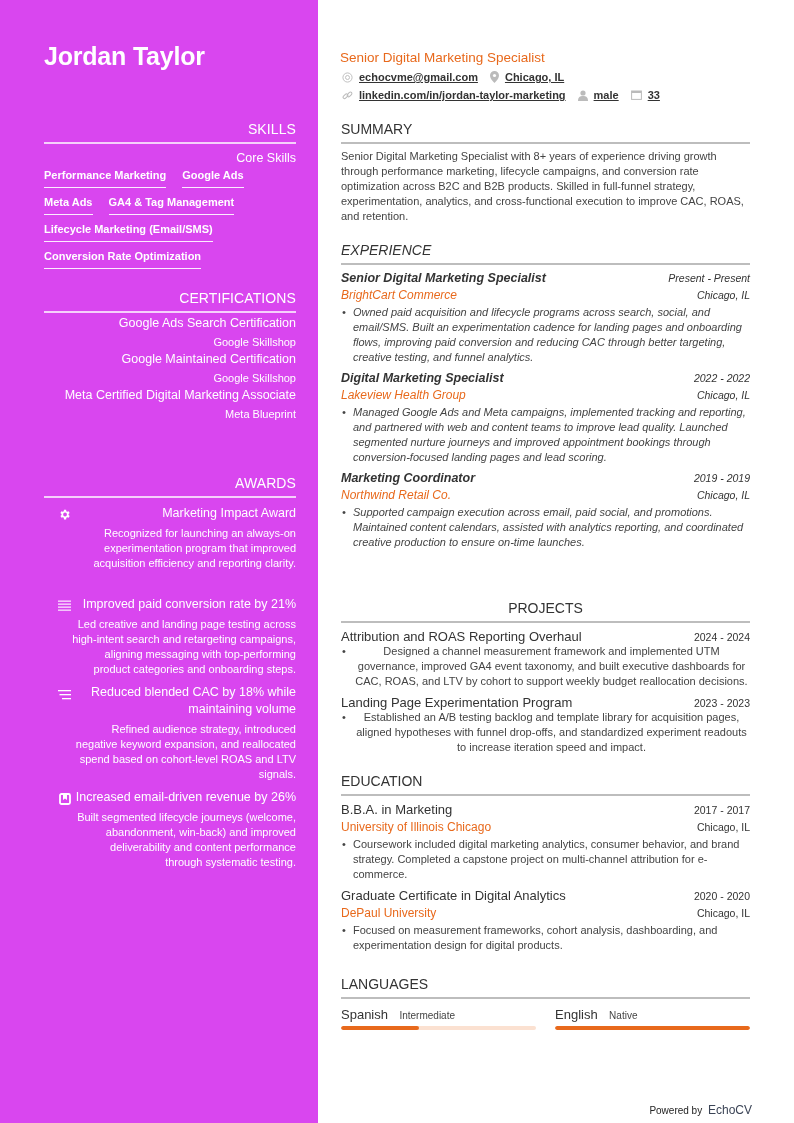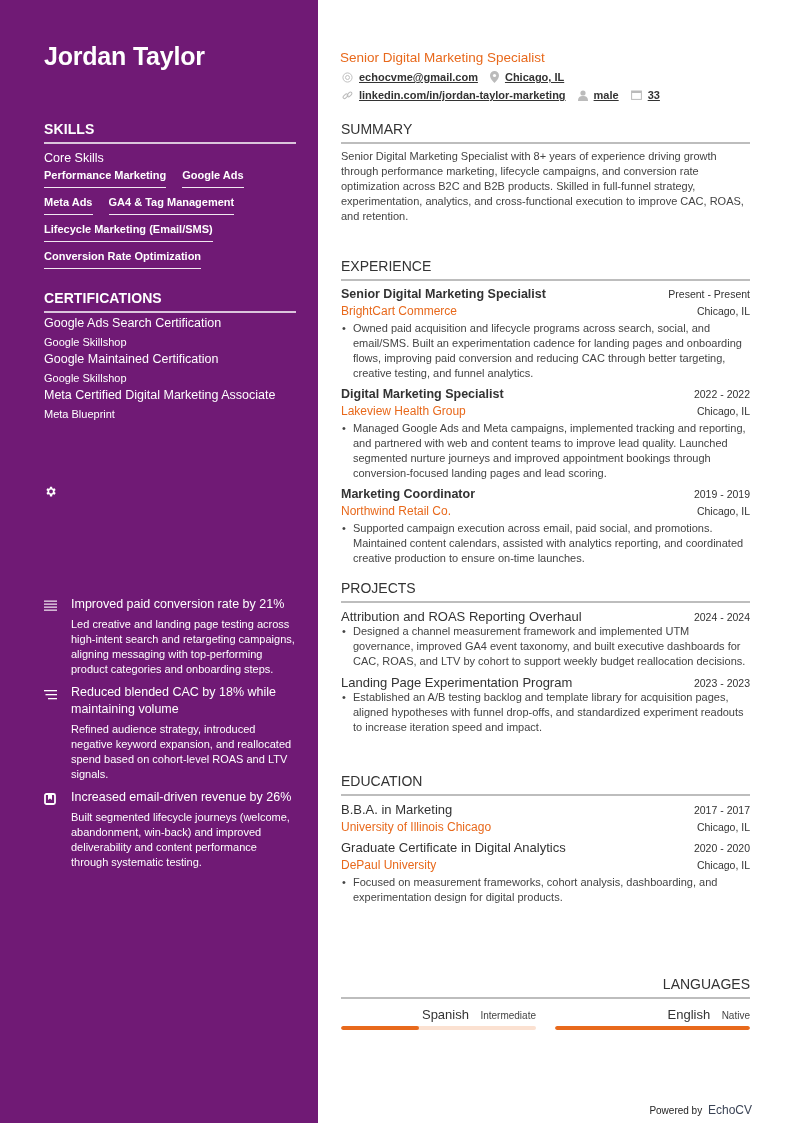--- a/index.html
+++ b/index.html
@@ -1,26 +1,26 @@
 <!DOCTYPE html>
 <html><head>
   <meta charset="utf-8">
   <style>
     * { box-sizing: border-box; margin: 0; padding: 0; }
     html, body { width: 794px; height: 1123px; background: #ffffff; overflow: hidden; }
     body { font-family: "Liberation Sans", "DejaVu Sans", sans-serif; color: #333; position: relative; }
 
     .sidebar {
       position: absolute; left: 0; top: 0; width: 318px; height: 1123px;
-      background: #701a75; color: #ffffff; padding: 0 22px 0 44px;
+      background: #d946ef; color: #ffffff; padding: 0 22px 0 44px; text-align: right;
     }
     .name { position: absolute; left: 44px; top: 42px; font-size: 25px; font-weight: 700; letter-spacing: -0.2px; color: #fff; }
 
     .side-section { position: absolute; left: 44px; width: 252px; }
-    .side-title { font-size: 14px; font-weight: 700; letter-spacing: 0.1px; padding-bottom: 5px; border-bottom: 2px solid rgba(255,255,255,0.75); }
+    .side-title { font-size: 14px; font-weight: 400; letter-spacing: 0.1px; padding-bottom: 5px; border-bottom: 2px solid rgba(255,255,255,0.75); }
 
     .skills-sub { font-size: 12.5px; margin-top: 7px; }
     .skill-tags { display: flex; flex-wrap: wrap; margin-top: 4px; }
     .skill-tag { font-size: 11px; font-weight: 700; padding-bottom: 5px; border-bottom: 1px solid rgba(255,255,255,0.9); margin-right: 16px; margin-bottom: 8px; line-height: 13px; }
 
     .cert-item { margin-top: 2px; }
     .cert-name { font-size: 12.5px; line-height: 17px; }
     .cert-issuer { font-size: 11px; margin-top: 3px; line-height: 14px; }
 
     .icon-item { display: flex; margin-top: 7px; }
@@ -86,25 +86,30 @@
       <div class="cert-name">Google Maintained Certification</div>
       <div class="cert-issuer">Google Skillshop</div>
     </div>
     <div class="cert-item">
       <div class="cert-name">Meta Certified Digital Marketing Associate</div>
       <div class="cert-issuer">Meta Blueprint</div>
     </div>
   </section>
 
   <section class="side-section" style="top:475px;">
+    <div class="side-title">AWARDS</div>
     <div class="icon-item">
       <div class="ic">
         <svg width="13" height="13" viewBox="0 0 24 24">
             <path fill="#fff" d="M19.4 13a7.5 7.5 0 0 0 0-2l2.1-1.6-2-3.5-2.5 1a7.6 7.6 0 0 0-1.7-1L15 3h-4l-.4 2.9a7.6 7.6 0 0 0-1.7 1l-2.5-1-2 3.5L6.6 11a7.5 7.5 0 0 0 0 2l-2.1 1.6 2 3.5 2.5-1a7.6 7.6 0 0 0 1.7 1L11 21h4l.4-2.9a7.6 7.6 0 0 0 1.7-1l2.5 1 2-3.5zM13 15.5a3.5 3.5 0 1 1 0-7 3.5 3.5 0 0 1 0 7z"></path>
           </svg>
+      </div>
+      <div class="body">
+        <div class="t">Marketing Impact Award</div>
+        <div class="d">Recognized for launching an always-on experimentation program that improved acquisition efficiency and reporting clarity.</div>
       </div>
     </div>
   </section>
 
   <section class="side-section" style="top:589px;">
     <div class="icon-item">
       <div class="ic">
         <svg width="13" height="12" viewBox="0 0 13 12">
             <g fill="#fff" opacity="0.85">
               <rect x="0" y="0.5" width="13" height="1.3"></rect>
@@ -192,21 +197,21 @@
       </svg>
     <span>33</span>
   </span>
 </div>
 
 <section class="sec" style="top:121px;">
   <div class="sec-title">SUMMARY</div>
   <div class="para">Senior Digital Marketing Specialist with 8+ years of experience driving growth through performance marketing, lifecycle campaigns, and conversion rate optimization across B2C and B2B products. Skilled in full-funnel strategy, experimentation, analytics, and cross-functional execution to improve CAC, ROAS, and retention.</div>
 </section>
 
-<section class="sec" style="top:258px;">
+<section class="sec" style="top:242px;font-style:italic;">
   <div class="sec-title">EXPERIENCE</div>
 
   <div class="entry">
     <div class="row">
       <span class="e-title">Senior Digital Marketing Specialist</span>
       <span class="e-date">Present - Present</span>
     </div>
     <div class="row">
       <span class="e-org">BrightCart Commerce</span>
       <span class="e-loc">Chicago, IL</span>
@@ -232,21 +237,21 @@
       <span class="e-date">2019 - 2019</span>
     </div>
     <div class="row">
       <span class="e-org">Northwind Retail Co.</span>
       <span class="e-loc">Chicago, IL</span>
     </div>
     <div class="bullets">Supported campaign execution across email, paid social, and promotions. Maintained content calendars, assisted with analytics reporting, and coordinated creative production to ensure on-time launches.</div>
   </div>
 </section>
 
-<section class="sec" style="top:580px;">
+<section class="sec" style="top:600px;text-align:center;">
   <div class="sec-title">PROJECTS</div>
 
   <div class="entry">
     <div class="row">
       <span class="e-title light">Attribution and ROAS Reporting Overhaul</span>
       <span class="e-date">2024 - 2024</span>
     </div>
     <div class="bullets" style="margin-top:0;">Designed a channel measurement framework and implemented UTM governance, improved GA4 event taxonomy, and built executive dashboards for CAC, ROAS, and LTV by cohort to support weekly budget reallocation decisions.</div>
   </div>
 
@@ -264,36 +269,37 @@
 
   <div class="entry">
     <div class="row">
       <span class="e-title light">B.B.A. in Marketing</span>
       <span class="e-date">2017 - 2017</span>
     </div>
     <div class="row">
       <span class="e-org">University of Illinois Chicago</span>
       <span class="e-loc">Chicago, IL</span>
     </div>
+    <div class="bullets">Coursework included digital marketing analytics, consumer behavior, and brand strategy. Completed a capstone project on multi-channel attribution for e-commerce.</div>
   </div>
 
   <div class="entry">
     <div class="row">
       <span class="e-title light">Graduate Certificate in Digital Analytics</span>
       <span class="e-date">2020 - 2020</span>
     </div>
     <div class="row">
       <span class="e-org">DePaul University</span>
       <span class="e-loc">Chicago, IL</span>
     </div>
     <div class="bullets">Focused on measurement frameworks, cohort analysis, dashboarding, and experimentation design for digital products.</div>
   </div>
 </section>
 
-<section class="sec" style="top:976px;text-align:right;">
+<section class="sec" style="top:976px;">
   <div class="sec-title">LANGUAGES</div>
   <div class="langs">
     <div class="lang">
       <div>
         <span class="lang-name">Spanish</span>
         <span class="lang-level">Intermediate</span>
       </div>
       <div class="bar">
           <div class="fill" style="width:40%;"></div>
         </div>

